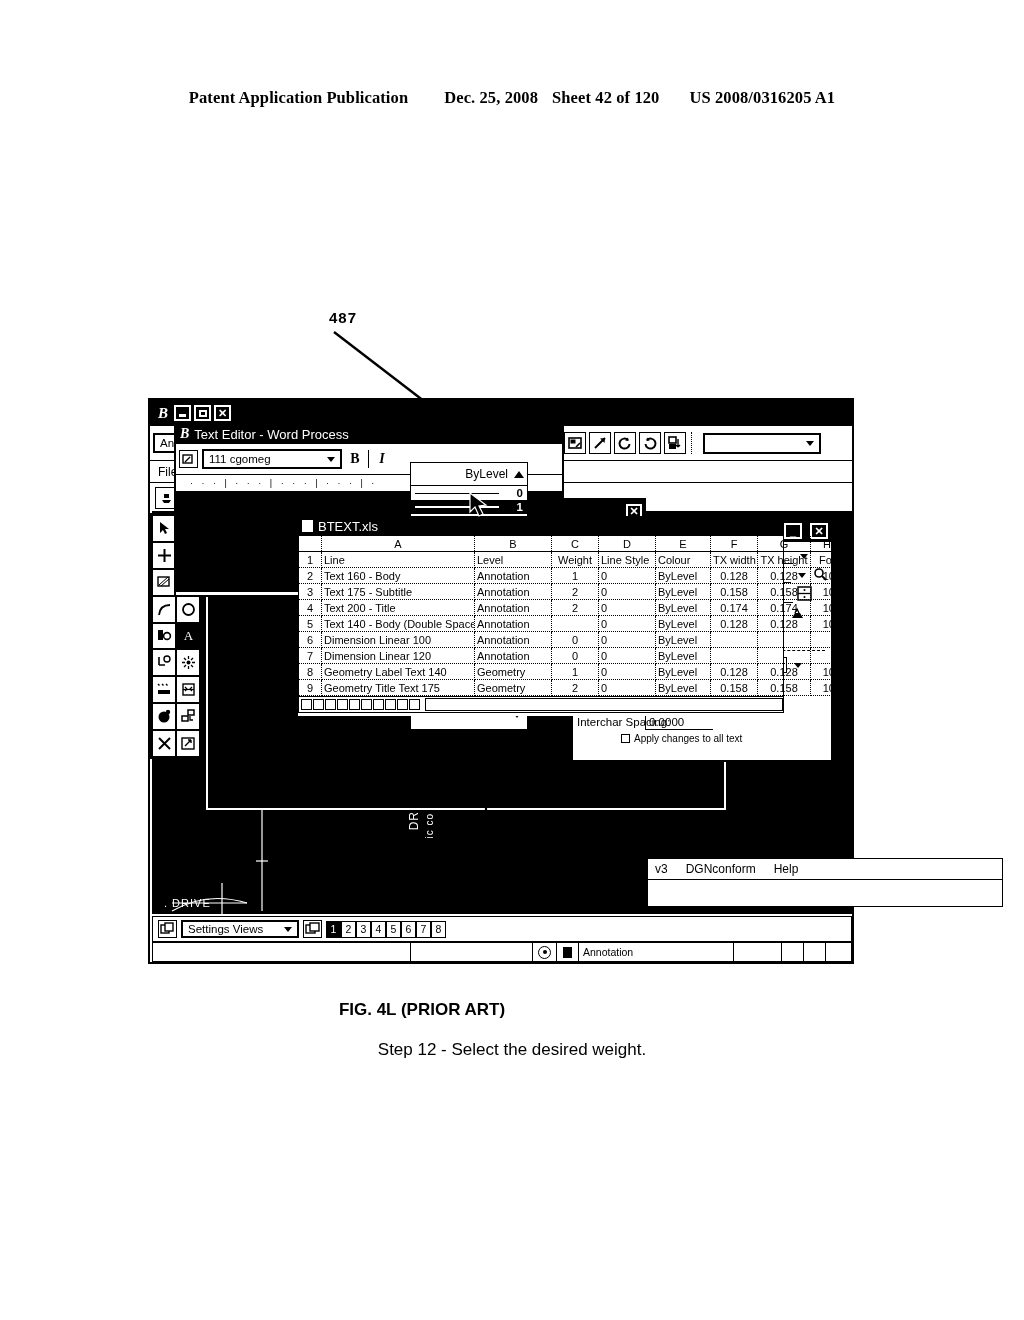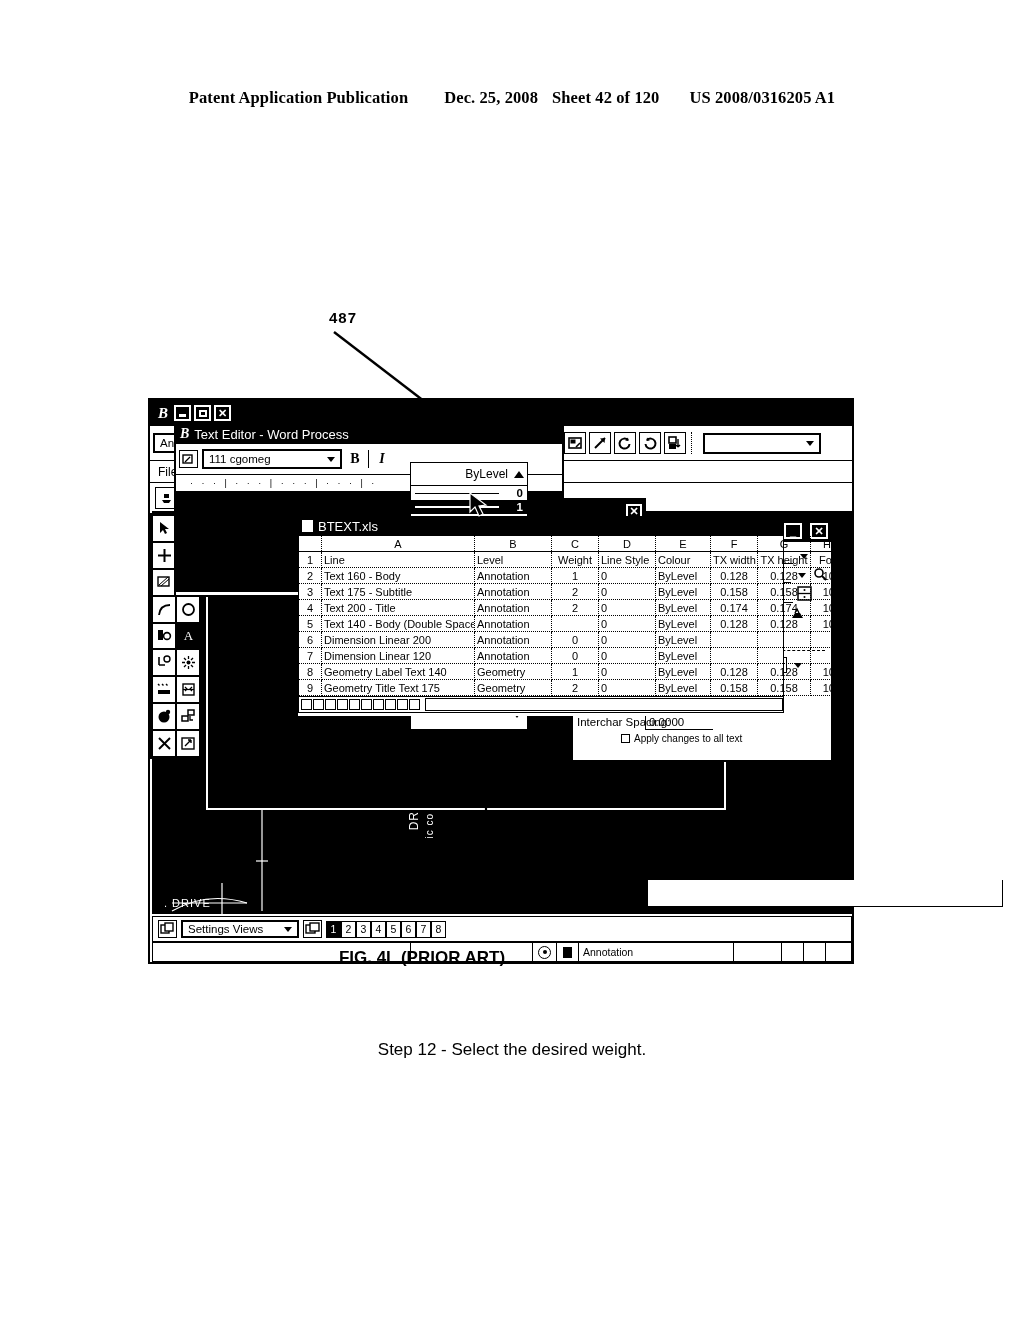--- a/index.html
+++ b/index.html
@@ -12,21 +12,21 @@
   .ph-1{margin-right:36px;}
   .ph-2{margin-right:14px;}
   .ph-3{margin-right:30px;}
 
   
   .ref-487{position:absolute;left:329px;top:309px;font-family:"Liberation Sans",sans-serif;
     font-weight:bold;font-size:15px;letter-spacing:1px;}
   .leader-487{position:absolute;left:330px;top:330px;width:110px;height:80px;pointer-events:none;}
 
   
-  .fig-caption{position:absolute;left:0;top:948px;width:844px;text-align:center;
+  .fig-caption{position:absolute;left:0;top:1000px;width:844px;text-align:center;
     font-weight:bold;font-size:17px;}
   .fig-step{position:absolute;left:0;top:1040px;width:1024px;text-align:center;font-size:17px;}
 
   
   #app-window{position:absolute;left:148px;top:398px;width:706px;height:566px;
     background:#fff;border:2px solid #000;box-sizing:border-box;}
 
   .titlebar{height:26px;background:#000;color:#fff;display:flex;align-items:center;
     padding:0 4px;font-size:13.5px;}
   .tb-logo{font-family:"Liberation Serif",serif;font-style:italic;font-weight:bold;
@@ -816,21 +816,21 @@
               <td class="c-b">Annotation</td>
               <td class="c-c"></td>
               <td class="c-d">0</td>
               <td class="c-e">ByLevel</td>
               <td class="c-f">0.128</td>
               <td class="c-g">0.128</td>
               <td class="c-h">103</td>
             </tr>
             <tr>
               <td class="c-rownum">6</td>
-              <td class="c-a">Dimension Linear 200</td>
+              <td class="c-a">Dimension Linear 100</td>
               <td class="c-b">Annotation</td>
               <td class="c-c">0</td>
               <td class="c-d">0</td>
               <td class="c-e">ByLevel</td>
               <td class="c-f"></td>
               <td class="c-g"></td>
               <td class="c-h"></td>
             </tr>
             <tr>
               <td class="c-rownum">7</td>
@@ -923,20 +923,25 @@
     <span class="sb-cell" style="width:22px;justify-content:center">
       <span class="sb-lock"></span>
     </span>
     <span class="sb-cell" style="width:155px">Annotation</span>
     <span class="sb-cell" style="width:48px"></span>
     <span class="sb-cell" style="width:22px"></span>
     <span class="sb-cell" style="width:22px"></span>
     <span class="sb-cell" style="width:22px;border-right:none"></span>
   </div>
 
+  <div class="menubar-right">
+    <span>v3</span>
+    <span>DGNconform</span>
+    <span>Help</span>
+  </div>
   <div class="blank-strip"></div>
 
 </div>
 
 <svg class="leader-427" width="40" height="60">
   <path d="M12 2 L12 50 L24 50" stroke="#000" stroke-width="2.2" fill="none"></path>
 </svg>
 <div class="ref-427">427</div>
 
 <div class="fig-caption">FIG. 4L (PRIOR ART)</div>

